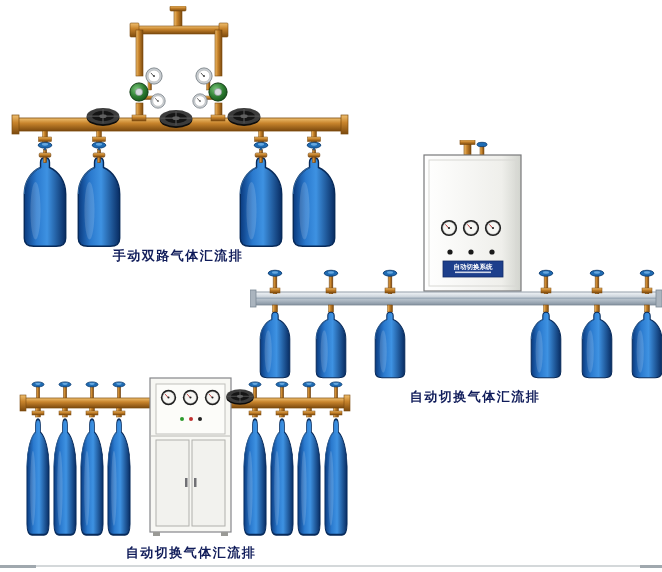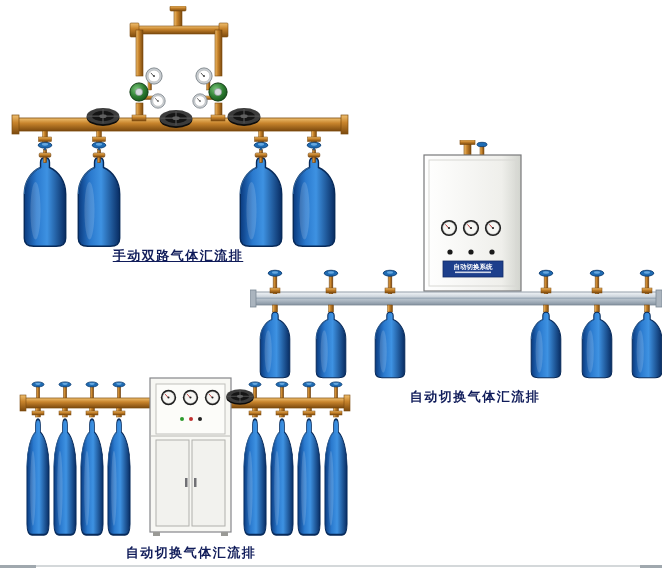--- a/index.html
+++ b/index.html
@@ -290,21 +290,21 @@
       <rect x="182" y="68" width="33" height="86" fill="#f2f2ee" stroke="#b0b0ac" stroke-width="1"></rect>
       <rect x="175" y="106" width="2.5" height="9" fill="#707074"></rect>
       <rect x="184" y="106" width="2.5" height="9" fill="#707074"></rect>
       <rect x="143" y="160" width="7" height="4" fill="#9a9a96"></rect>
       <rect x="211" y="160" width="7" height="4" fill="#9a9a96"></rect>
     </g>
 
     <use href="#bwheel" x="215" y="15.5" width="30" height="19"></use>
   </svg>
 
-  <div class="caption" style="left:103px;top:247px;width:150px;text-decoration:underline;">手动双路气体汇流排</div>
+  <div class="caption" style="left:103px;top:247px;width:150px;">手动双路气体汇流排</div>
 
   <div class="caption" style="left:400px;top:388px;width:150px;">自动切换气体汇流排</div>
 
   <div class="caption" style="left:116px;top:544px;width:150px;">自动切换气体汇流排</div>
 
   <div class="bottom-line">
     <div class="end" style="left:0;width:36px;"></div>
     <div class="end" style="right:0;width:22px;"></div>
   </div>
 

